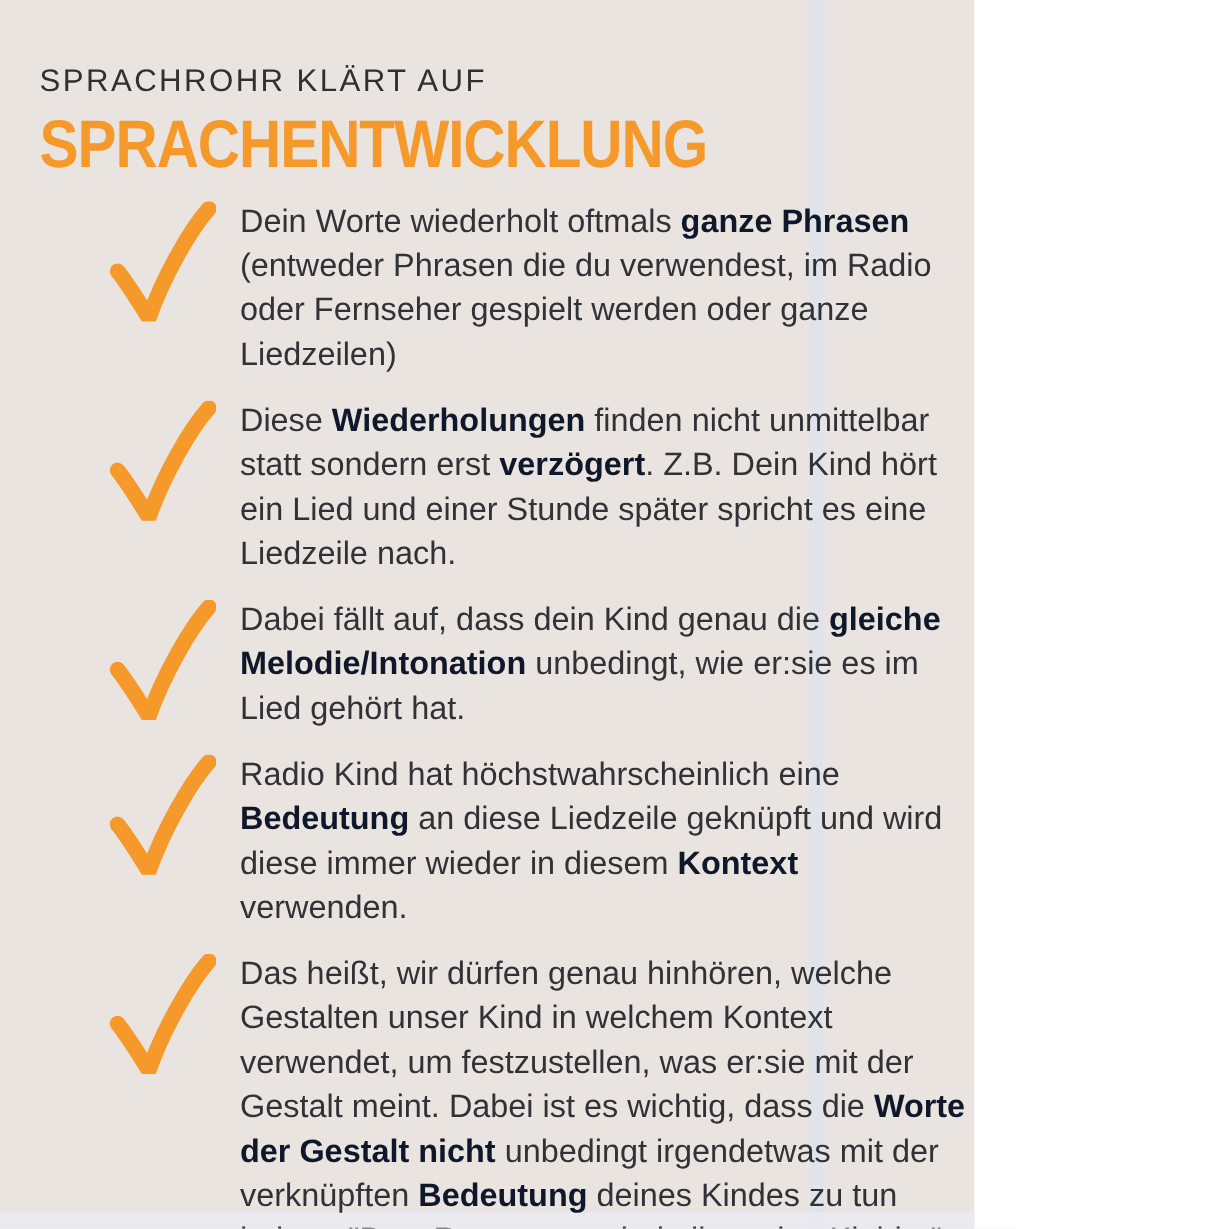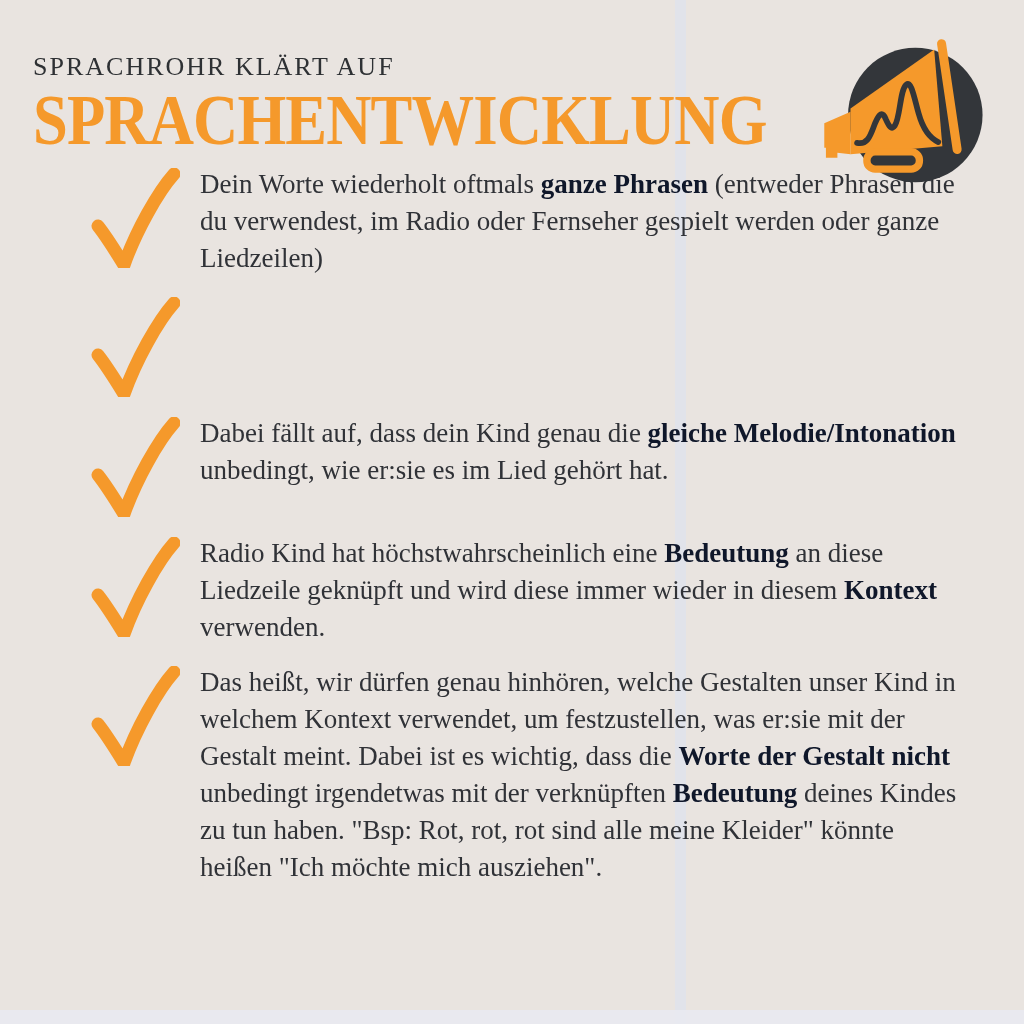--- a/index.html
+++ b/index.html
@@ -1,39 +1,39 @@
 <!DOCTYPE html>
 <html><head>
 <meta charset="utf-8">
 <style>
   html,body{margin:0;padding:0;}
   .page{
     position:relative;
-    width:1024px;height:1024px;
+    width:812px;height:1024px;
     background:#e9e4e0;
     overflow:hidden;
     color:#2f3236;
-    font-family:Liberation Serif, serif;
+    font-family:Liberation Sans, sans-serif;
   }
   .stripe{
     position:absolute;left:675px;top:0;width:11px;height:100%;
     background:#dbe2f3;opacity:.55;z-index:0;
   }
   .bottom-band{
     position:absolute;left:0;bottom:0;width:100%;height:14px;
     background:#e9e9f1;opacity:.9;z-index:0;
   }
   .content{position:relative;z-index:1;}
   header{padding:53px 0 0 33px;position:relative;}
   .kicker{
     font-size:26px;font-weight:500;letter-spacing:2px;
     color:#2e3134;line-height:28px;
   }
   .title{
-    margin:3px 0 0;font-size:72px;font-weight:700;line-height:72px;
+    margin:3px 0 0;font-size:56px;font-weight:700;line-height:72px;
     color:#f5992b;
   }
   .title span{
     display:inline-block;transform:scaleX(.87);transform-origin:left;
     white-space:nowrap;letter-spacing:-1px;
   }
   .logo{
     position:absolute;left:821px;top:33px;width:164px;height:164px;
   }
   .heading{
@@ -84,20 +84,21 @@
         <svg class="check" viewBox="0 0 92 100" aria-hidden="true">
           <path d="M10,58 C18,68 28,84 36,97 C48,63 70,24 86,6" fill="none" stroke="#f5992b" stroke-width="13" stroke-linecap="round" stroke-linejoin="round"></path>
         </svg>
         <p><span>Dein Worte wiederholt oftmals </span><span class="b">ganze Phrasen</span><span> (entweder Phrasen die du verwendest, im Radio oder Fernseher gespielt werden oder ganze Liedzeilen)</span></p>
       </div>
 
       <div class="bullet">
         <svg class="check" viewBox="0 0 92 100" aria-hidden="true">
           <path d="M10,58 C18,68 28,84 36,97 C48,63 70,24 86,6" fill="none" stroke="#f5992b" stroke-width="13" stroke-linecap="round" stroke-linejoin="round"></path>
         </svg>
+        <p><span>Diese </span><span class="b">Wiederholungen</span><span> finden nicht unmittelbar statt sondern erst </span><span class="b">verzögert</span><span>. Z.B. Dein Kind hört ein Lied und einer Stunde später spricht es eine Liedzeile nach.</span></p>
       </div>
 
       <div class="bullet">
         <svg class="check" viewBox="0 0 92 100" aria-hidden="true">
           <path d="M10,58 C18,68 28,84 36,97 C48,63 70,24 86,6" fill="none" stroke="#f5992b" stroke-width="13" stroke-linecap="round" stroke-linejoin="round"></path>
         </svg>
         <p><span>Dabei fällt auf, dass dein Kind genau die </span><span class="b">gleiche Melodie/Intonation</span><span> unbedingt, wie er:sie es im Lied gehört hat.</span></p>
       </div>
 
       <div class="bullet">

